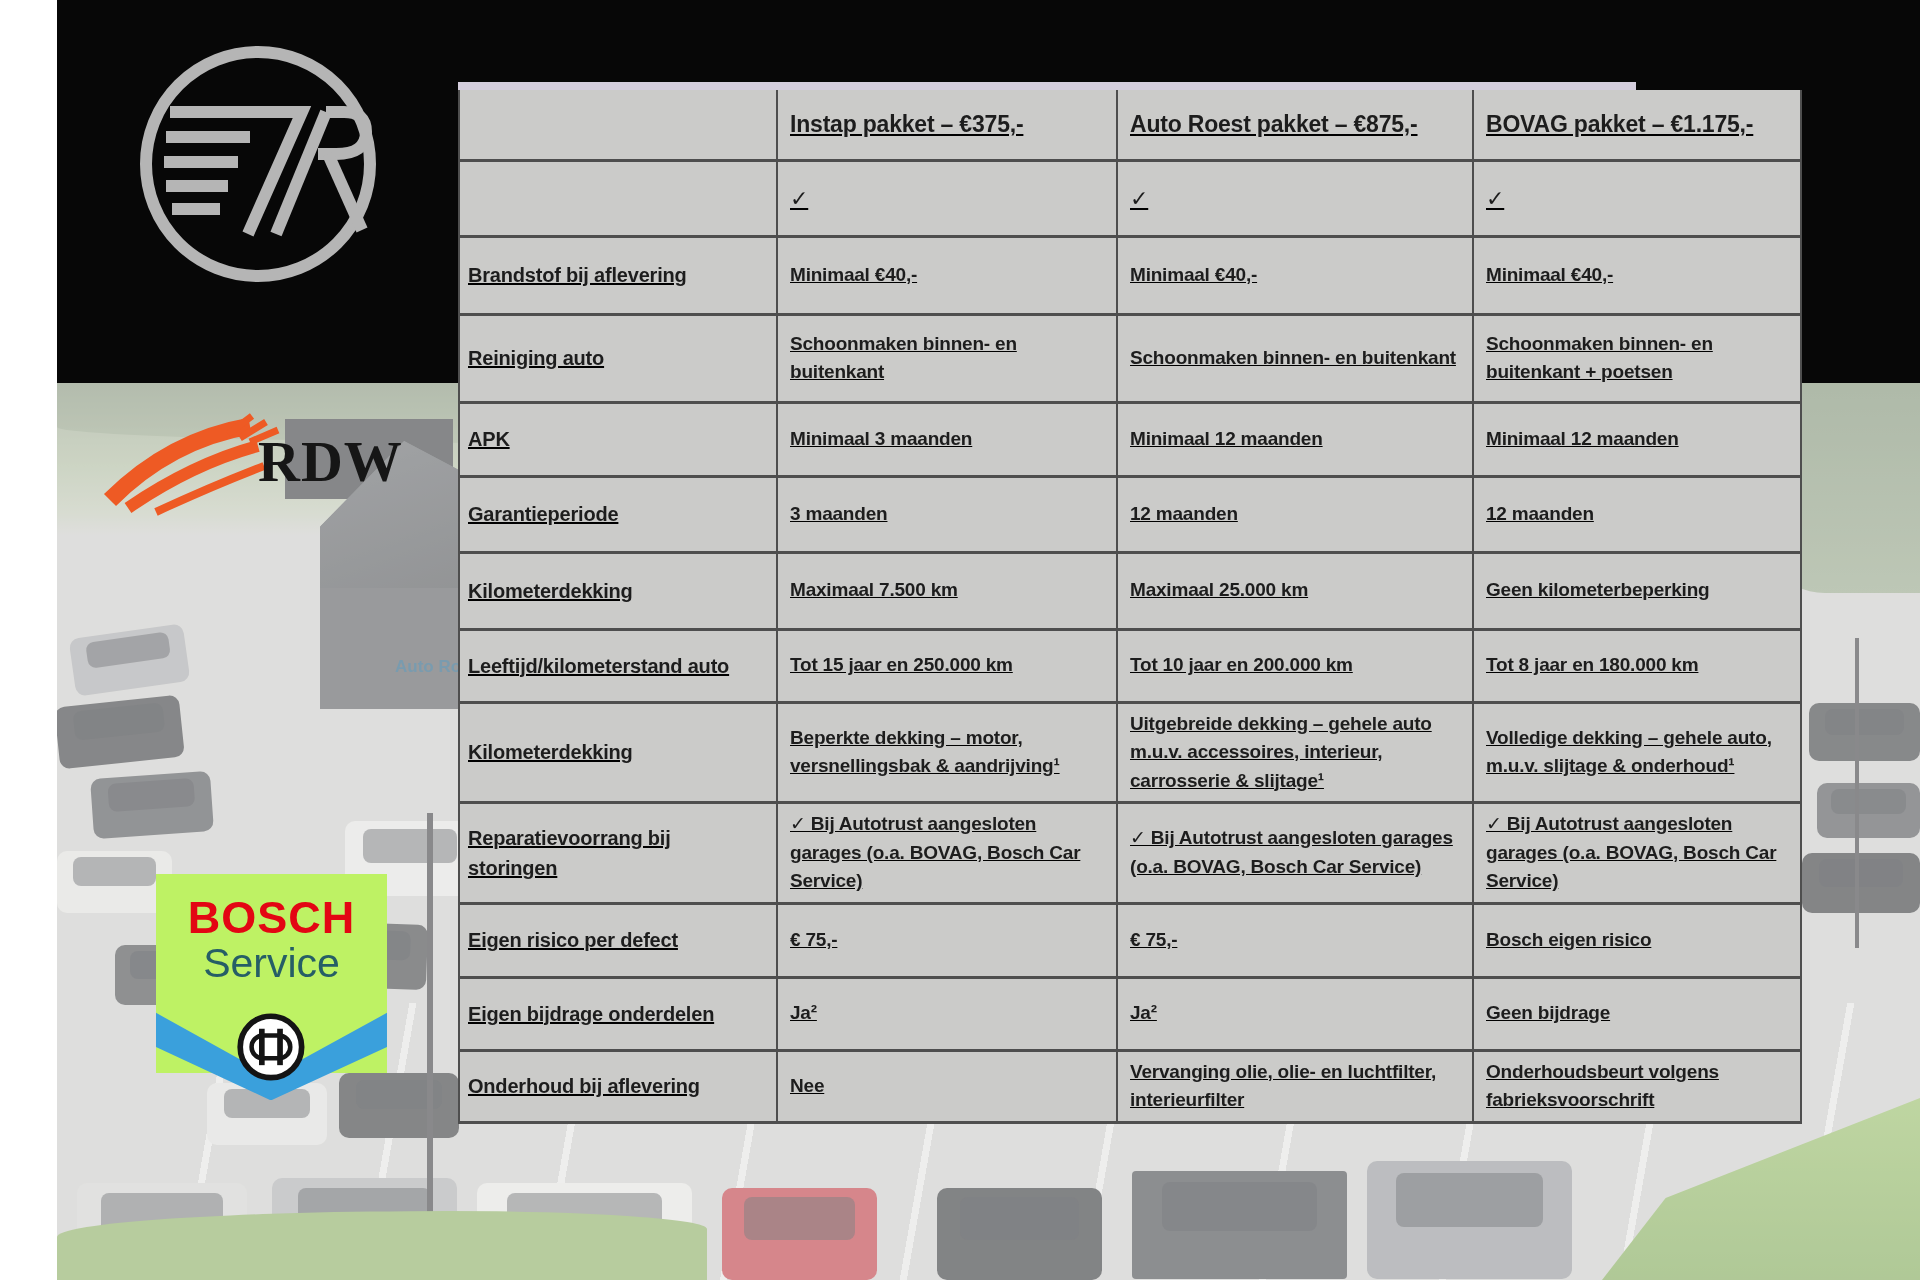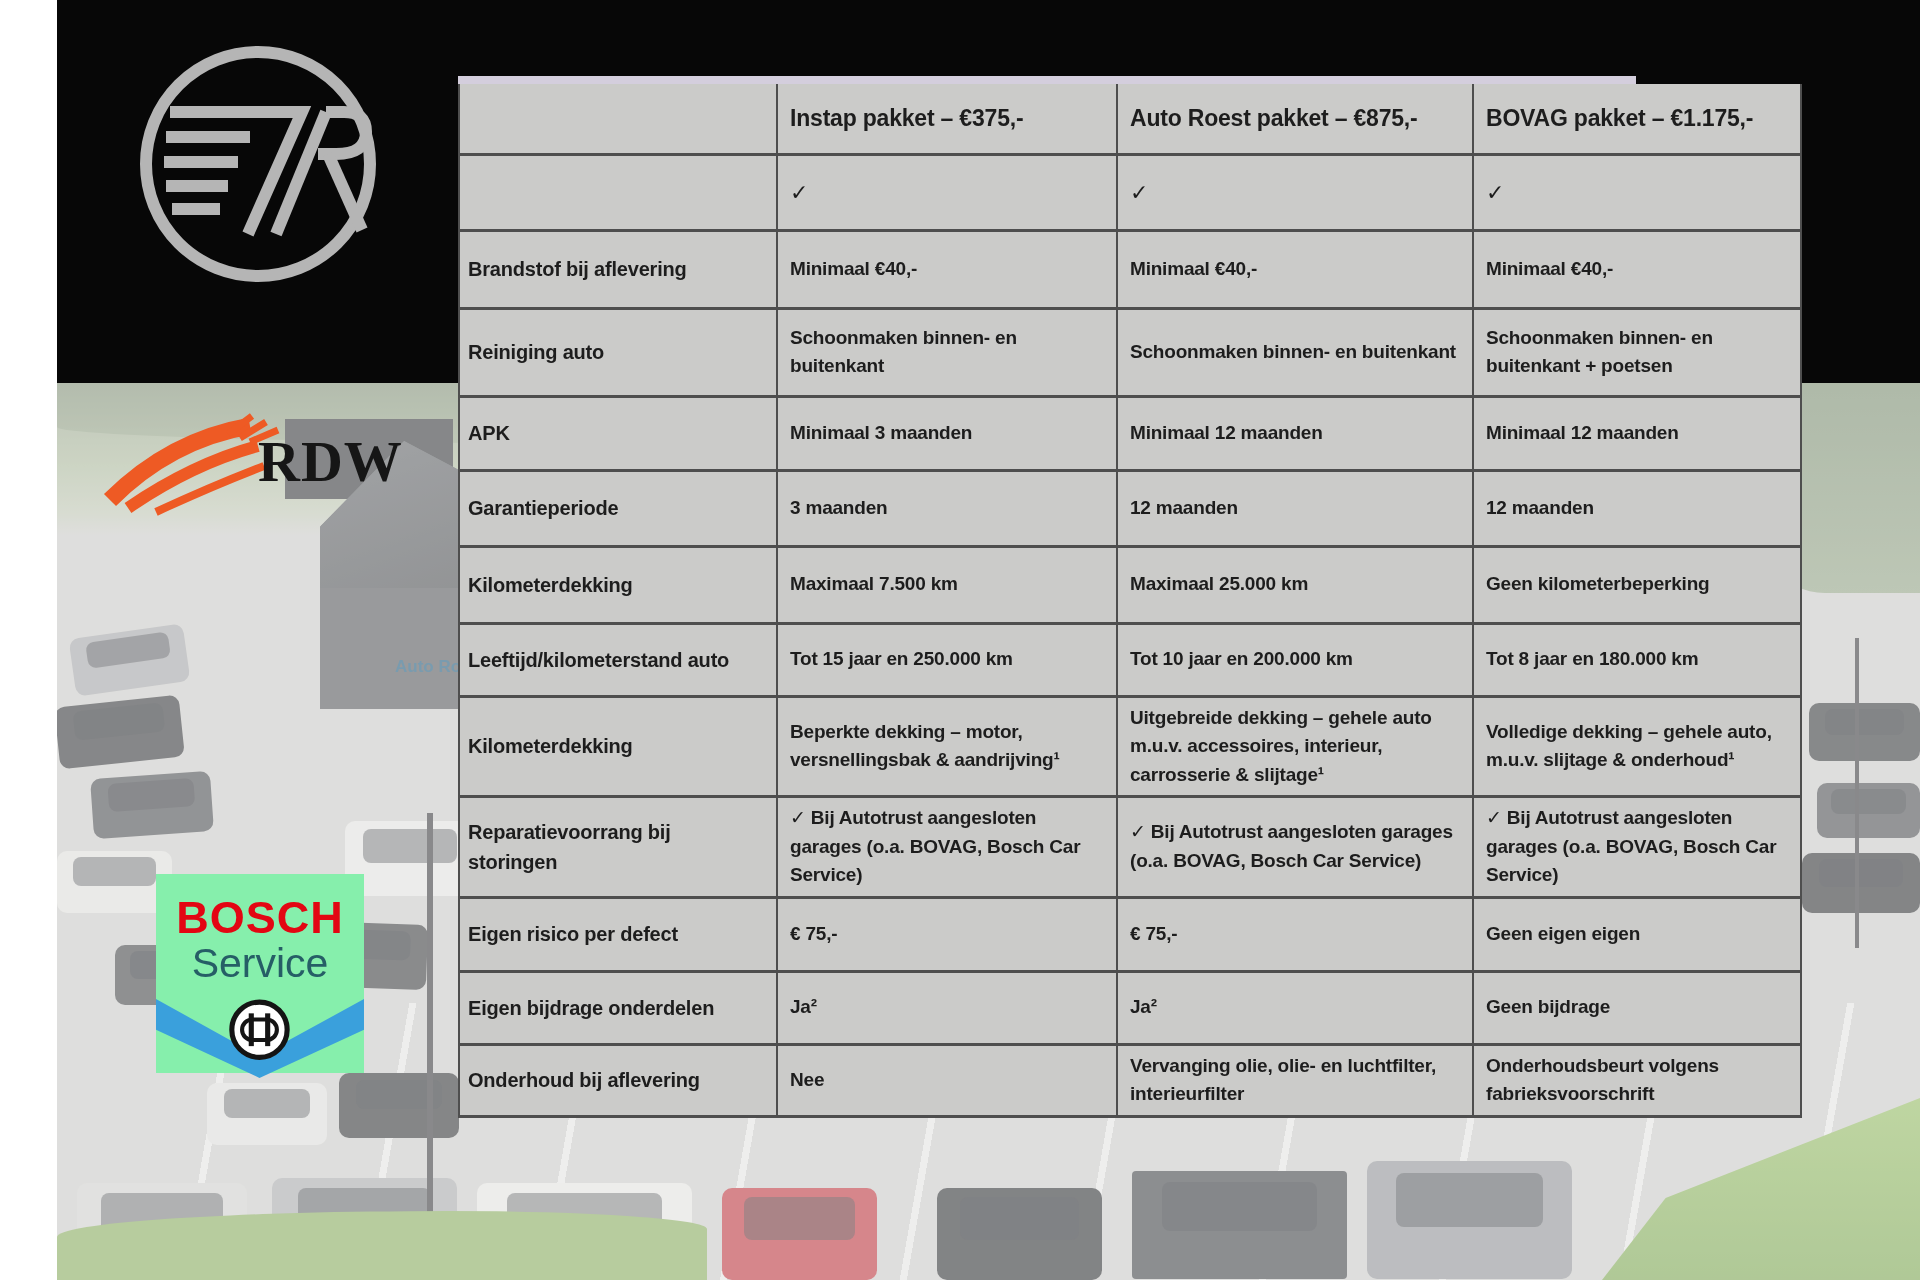--- a/index.html
+++ b/index.html
@@ -37,29 +37,29 @@
   .car::after{content:'';position:absolute;left:14%;right:14%;top:10%;height:46%;
               background:rgba(22,26,31,.5);border-radius:8px;}
   .veil{position:absolute;inset:0;background:rgba(255,255,255,.45);}
 
   
   .rdw{position:absolute;left:100px;top:412px;width:305px;height:108px;z-index:4;}
   .rdw-text{position:absolute;left:158px;top:16px;color:#161616;font-size:58px;font-weight:600;
             font-family:"Liberation Serif","DejaVu Serif",serif;letter-spacing:1px;}
   .bovag{position:absolute;left:174px;top:562px;width:168px;height:244px;background:#ffffff;z-index:4;
          display:flex;align-items:center;justify-content:center;}
-  .bosch{position:absolute;left:156px;top:874px;width:208px;height:199px;background:#86efac;z-index:4;}
+  .bosch{position:absolute;left:156px;top:874px;width:231px;height:199px;background:#bef264;z-index:4;}
   .bosch-top{position:absolute;left:0;top:18px;width:100%;text-align:center;color:#e30613;
              font-size:45px;font-weight:700;letter-spacing:1px;}
   .bosch-mid{position:absolute;left:0;top:66px;width:100%;text-align:center;color:#265e66;
              font-size:41px;font-weight:400;}
   .bosch-svg{position:absolute;inset:0;}
 
   
-  .pricing{position:absolute;left:458px;top:76px;width:1178px;z-index:3;}
+  .pricing{position:absolute;left:458px;top:82px;width:1178px;z-index:3;text-decoration:underline;}
   .pricing-topstrip{height:8px;background:#d4cedd;}
   table.cmp{border-collapse:collapse;table-layout:fixed;width:1342px;background:#cbcbc9;}
   .cmp th,.cmp td{border:2px solid #4e4e4e;border-top-width:3px;border-bottom-width:3px;
       color:#1d1d1d;font-weight:700;vertical-align:middle;text-align:left;
       padding:6px 12px;letter-spacing:-0.2px;overflow:hidden;}
   .cmp tr:first-child th{border-top:none;}
   .cmp th{font-size:23px;}
   .cmp td{font-size:19px;line-height:1.5;}
   .cmp td.rowlabel{font-size:20px;padding-left:8px;padding-right:20px;}
   .cmp td.check{font-size:22px;}
@@ -222,21 +222,21 @@
       <tr style="height:88px">
         <td class="rowlabel">Reparatievoorrang bij storingen</td>
         <td>✓ Bij Autotrust aangesloten garages (o.a. BOVAG, Bosch Car Service)</td>
         <td>✓ Bij Autotrust aangesloten garages (o.a. BOVAG, Bosch Car Service)</td>
         <td>✓ Bij Autotrust aangesloten garages (o.a. BOVAG, Bosch Car Service)</td>
       </tr>
       <tr style="height:74px">
         <td class="rowlabel">Eigen risico per defect</td>
         <td>€ 75,-</td>
         <td>€ 75,-</td>
-        <td>Geen eigen eigen</td>
+        <td>Bosch eigen risico</td>
       </tr>
       <tr style="height:73px">
         <td class="rowlabel">Eigen bijdrage onderdelen</td>
         <td>Ja²</td>
         <td>Ja²</td>
         <td>Geen bijdrage</td>
       </tr>
       <tr style="height:69px">
         <td class="rowlabel">Onderhoud bij aflevering</td>
         <td>Nee</td>

